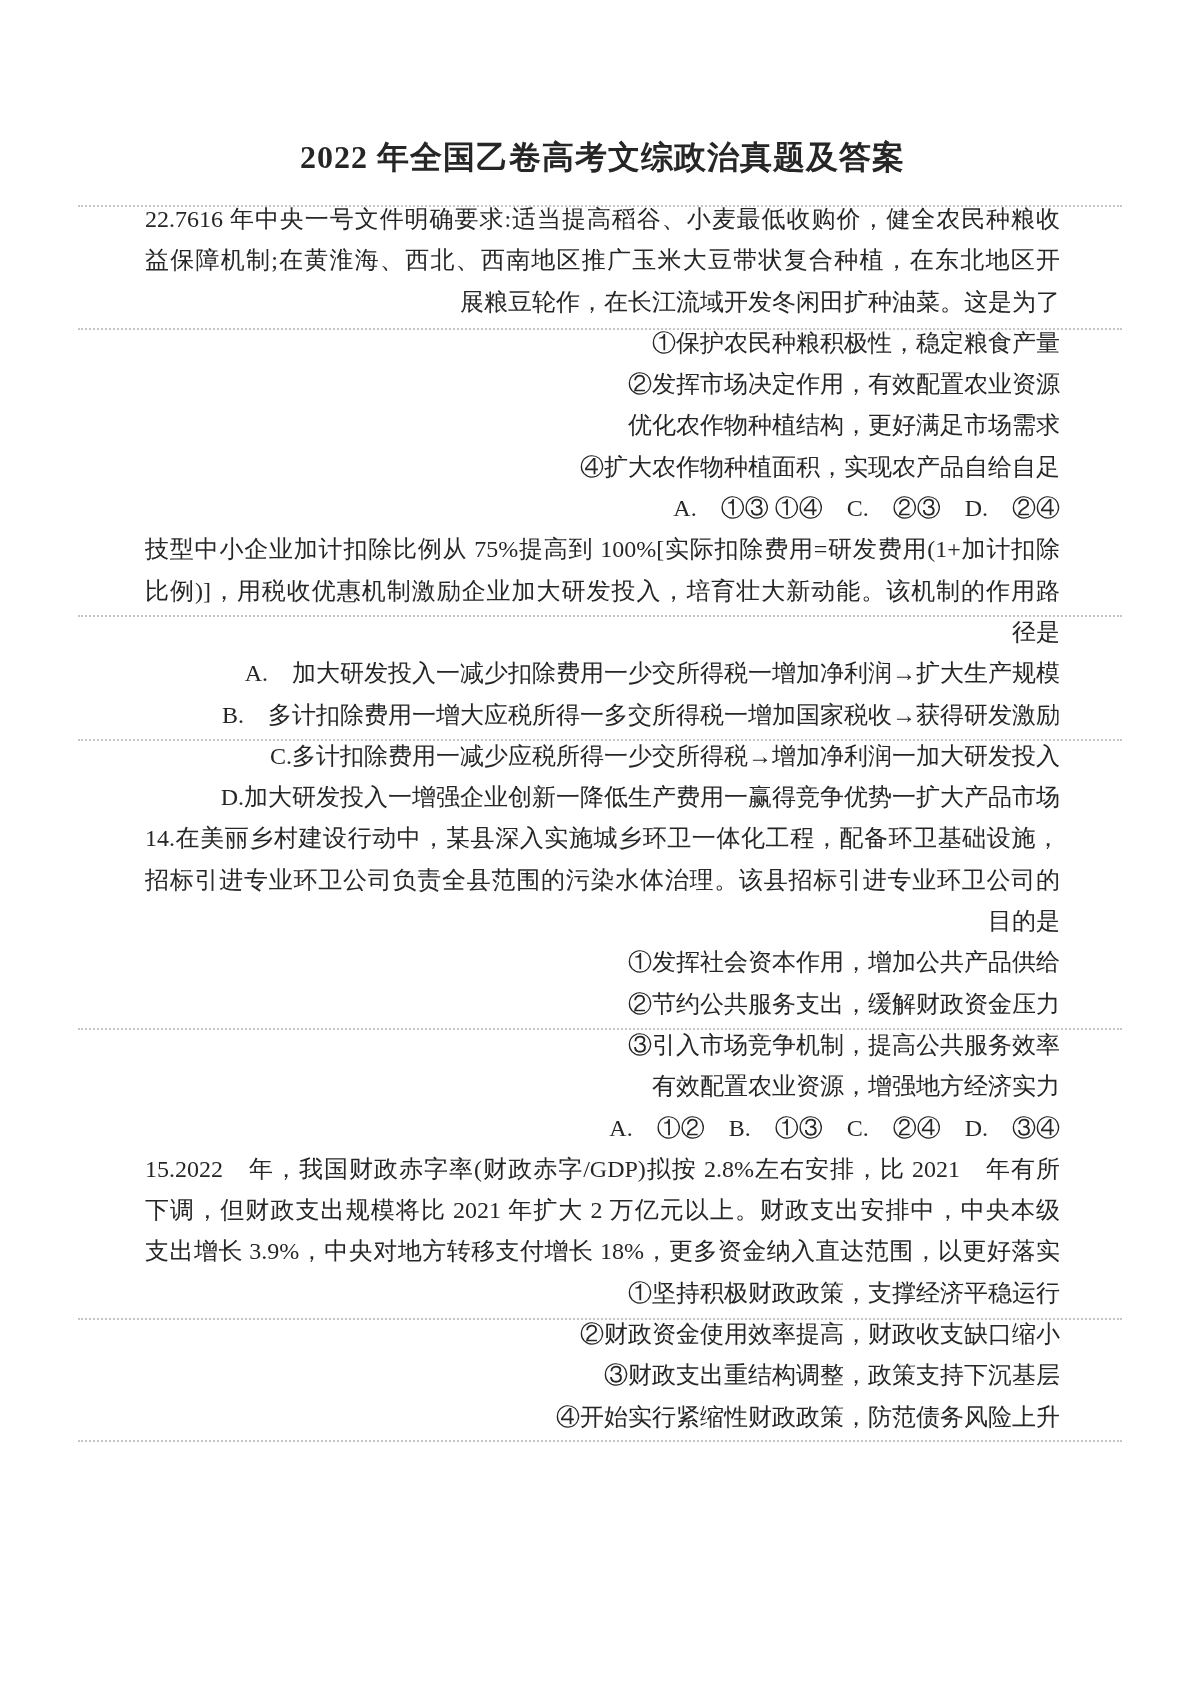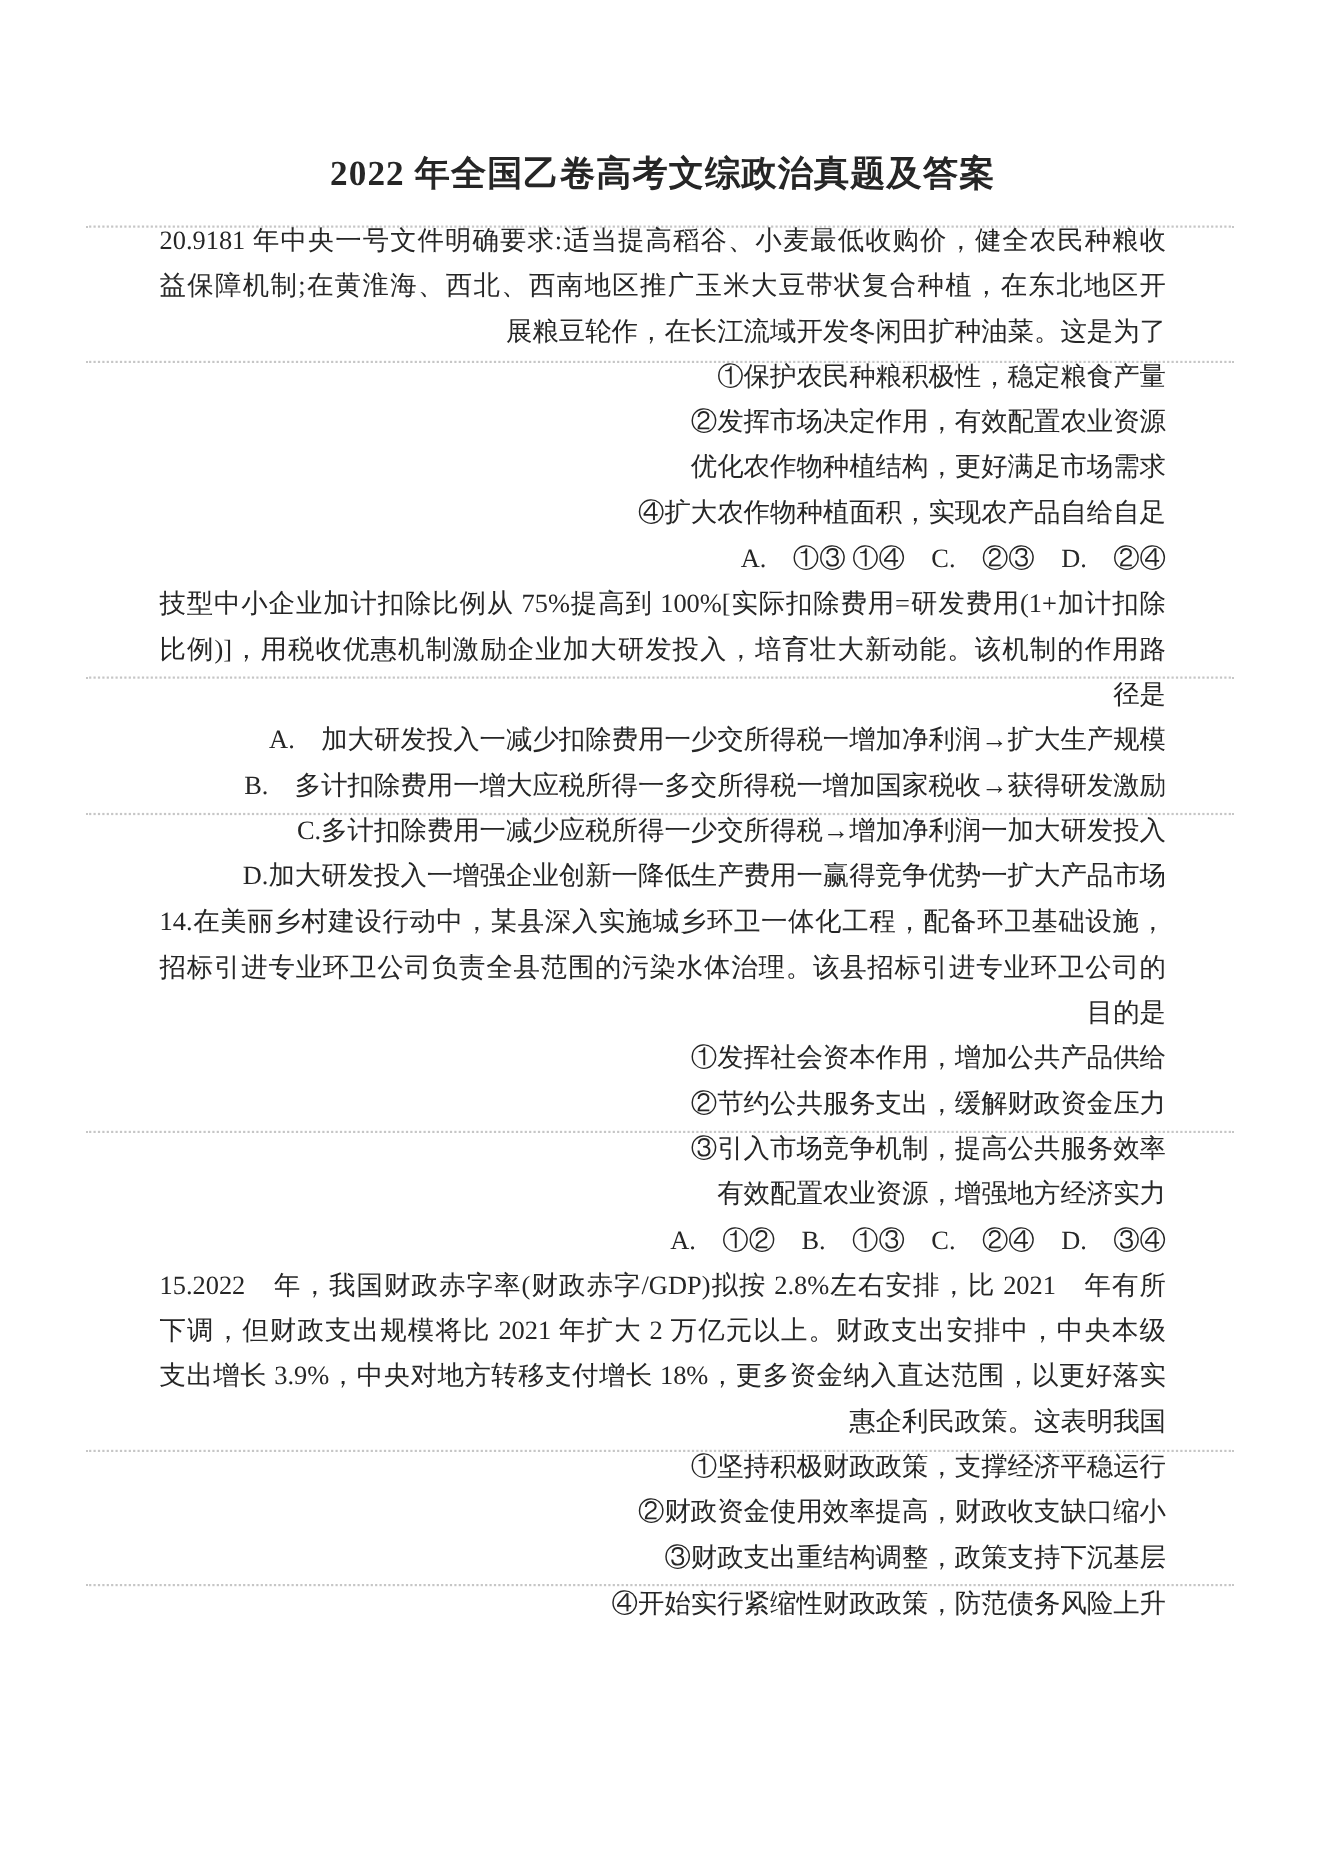--- a/index.html
+++ b/index.html
@@ -68,21 +68,21 @@
   <div class="sep sep-4"></div>
   <div class="sep sep-5"></div>
   <div class="sep sep-6"></div>
   <div class="sep sep-7"></div>
 
   <h1 class="doc-title">2022 年全国乙卷高考文综政治真题及答案</h1>
 
   <div class="doc-body">
 
     <section>
-      <div class="line j">20.9181 年中央一号文件明确要求:适当提高稻谷、小麦最低收购价，健全农民种粮收</div>
+      <div class="line j">22.7616 年中央一号文件明确要求:适当提高稻谷、小麦最低收购价，健全农民种粮收</div>
       <div class="line j">益保障机制;在黄淮海、西北、西南地区推广玉米大豆带状复合种植，在东北地区开</div>
       <div class="line">展粮豆轮作，在长江流域开发冬闲田扩种油菜。这是为了</div>
       <div class="line">①保护农民种粮积极性，稳定粮食产量</div>
       <div class="line">②发挥市场决定作用，有效配置农业资源</div>
       <div class="line">优化农作物种植结构，更好满足市场需求</div>
       <div class="line">④扩大农作物种植面积，实现农产品自给自足</div>
       <div class="line">A.　①③ ①④　C.　②③　D.　②④</div>
     </section>
 
     <section>
@@ -103,21 +103,20 @@
       <div class="line">②节约公共服务支出，缓解财政资金压力</div>
       <div class="line">③引入市场竞争机制，提高公共服务效率</div>
       <div class="line">有效配置农业资源，增强地方经济实力</div>
       <div class="line">A.　①②　B.　①③　C.　②④　D.　③④</div>
     </section>
 
     <section>
       <div class="line j">15.2022　年，我国财政赤字率(财政赤字/GDP)拟按 2.8%左右安排，比 2021　年有所</div>
       <div class="line j">下调，但财政支出规模将比 2021 年扩大 2 万亿元以上。财政支出安排中，中央本级</div>
       <div class="line j">支出增长 3.9%，中央对地方转移支付增长 18%，更多资金纳入直达范围，以更好落实</div>
-      <div class="line">惠企利民政策。这表明我国</div>
       <div class="line">①坚持积极财政政策，支撑经济平稳运行</div>
       <div class="line">②财政资金使用效率提高，财政收支缺口缩小</div>
       <div class="line">③财政支出重结构调整，政策支持下沉基层</div>
       <div class="line">④开始实行紧缩性财政政策，防范债务风险上升</div>
     </section>
 
   </div>
 </div>
 
 </body></html>

